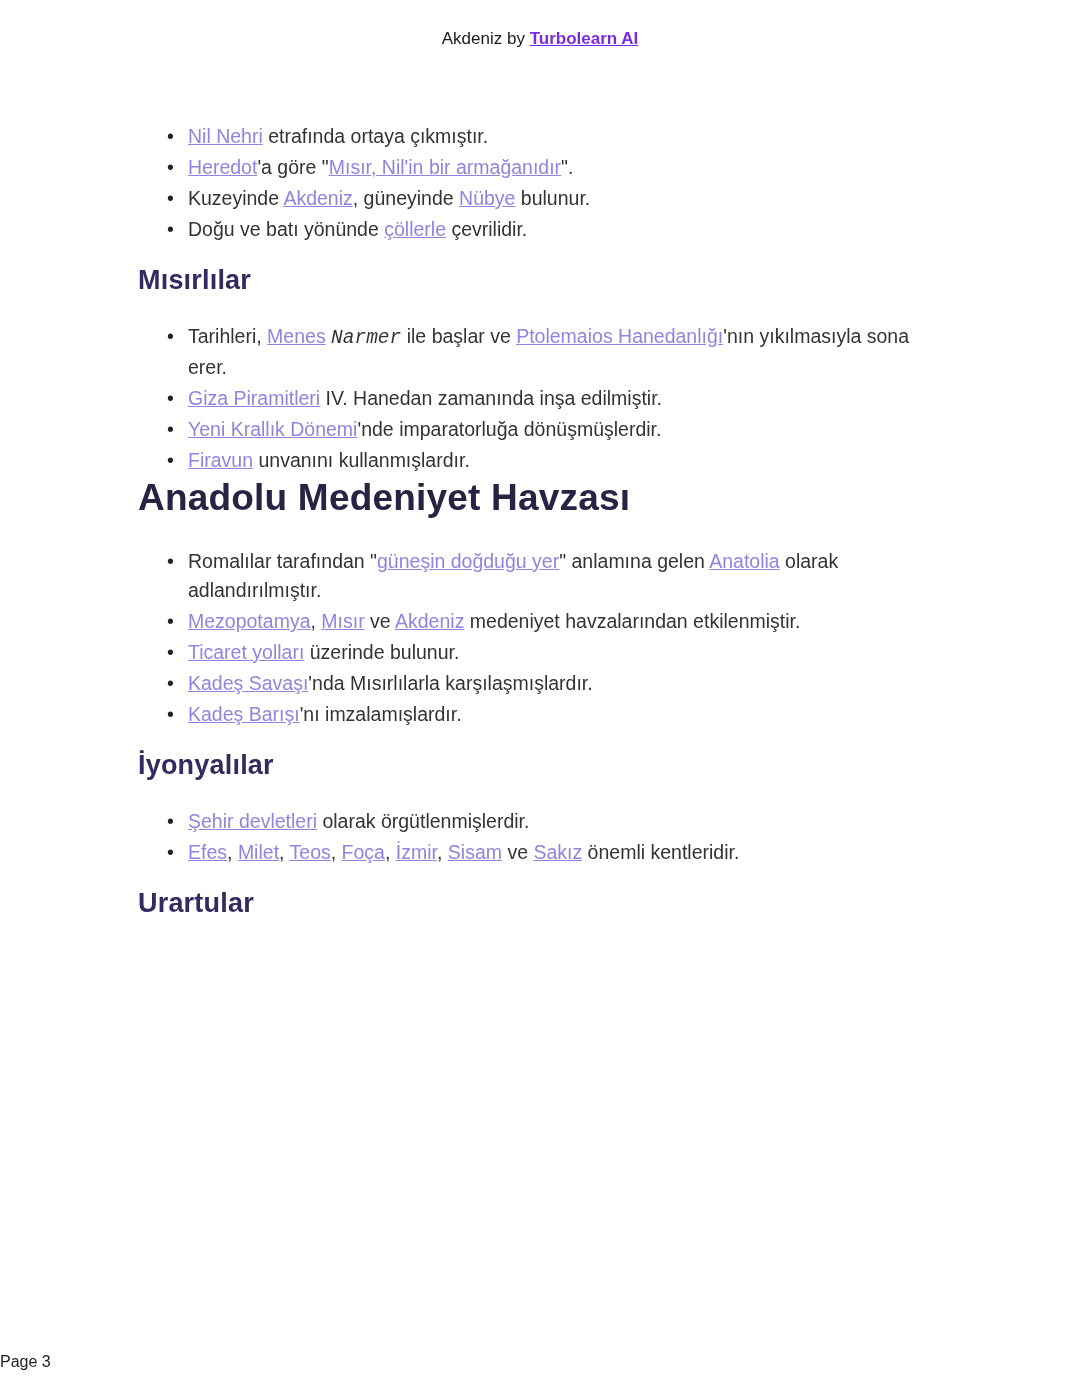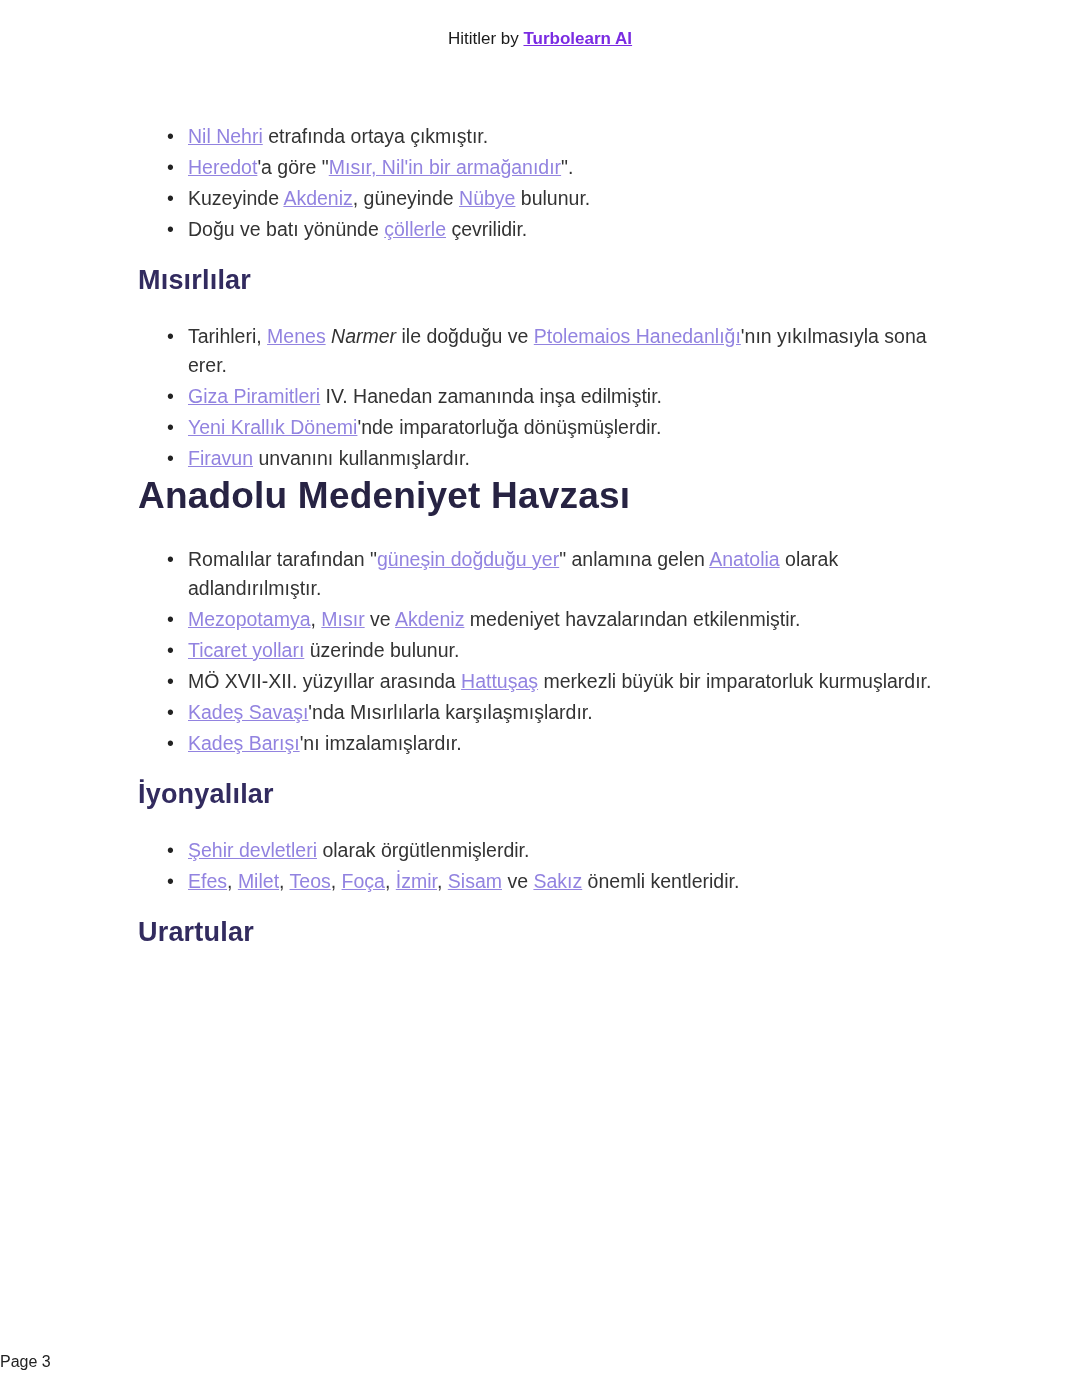--- a/index.html
+++ b/index.html
@@ -66,64 +66,63 @@
   h2{
     font-size:27px;
     line-height:36px;
     margin:18px 0 24px 0;
     font-weight:700;
     color:var(--h2);
     letter-spacing:0.2px;
   }
   .hl{color:var(--hl);text-decoration:underline;}
   .it{
-    font-family:Liberation Sans, sans-serif;
+    font-family:Liberation Mono, monospace;
     font-style:italic;
   }
   .footer{
     position:absolute;
     bottom:24px;
     left:0;
     width:100%;
     text-align:left;
     font-size:16px;
     line-height:22px;
     color:#222222;
   }
 </style>
 </head>
 <body>
 
 <div class="page">
   <div class="header">
-    <span>Hititler by </span><a>Turbolearn AI</a>
+    <span>Akdeniz by </span><a>Turbolearn AI</a>
   </div>
 
   <main class="content">
       <ul>
         <li><span class="hl">Nil Nehri</span><span> etrafında ortaya çıkmıştır.</span></li>
         <li><span class="hl">Heredot</span><span>'a göre "</span><span class="hl">Mısır, Nil'in bir armağanıdır</span><span>".</span></li>
         <li><span>Kuzeyinde </span><span class="hl">Akdeniz</span><span>, güneyinde </span><span class="hl">Nübye</span><span> bulunur.</span></li>
         <li><span>Doğu ve batı yönünde </span><span class="hl">çöllerle</span><span> çevrilidir.</span></li>
       </ul>
       <h2>Mısırlılar</h2>
       <ul>
-        <li><span>Tarihleri, </span><span class="hl">Menes</span><span> </span><span class="it">Narmer</span><span> ile doğduğu ve </span><span class="hl">Ptolemaios Hanedanlığı</span><span>'nın yıkılmasıyla sona erer.</span></li>
+        <li><span>Tarihleri, </span><span class="hl">Menes</span><span> </span><span class="it">Narmer</span><span> ile başlar ve </span><span class="hl">Ptolemaios Hanedanlığı</span><span>'nın yıkılmasıyla sona erer.</span></li>
         <li><span class="hl">Giza Piramitleri</span><span> IV. Hanedan zamanında inşa edilmiştir.</span></li>
         <li><span class="hl">Yeni Krallık Dönemi</span><span>'nde imparatorluğa dönüşmüşlerdir.</span></li>
         <li><span class="hl">Firavun</span><span> unvanını kullanmışlardır.</span></li>
       </ul>
       <h1>Anadolu Medeniyet Havzası</h1>
       <ul>
         <li><span>Romalılar tarafından "</span><span class="hl">güneşin doğduğu yer</span><span>" anlamına gelen </span><span class="hl">Anatolia</span><span> olarak adlandırılmıştır.</span></li>
         <li><span class="hl">Mezopotamya</span><span>, </span><span class="hl">Mısır</span><span> ve </span><span class="hl">Akdeniz</span><span> medeniyet havzalarından etkilenmiştir.</span></li>
         <li><span class="hl">Ticaret yolları</span><span> üzerinde bulunur.</span></li>
       </ul>
       <ul>
-        <li><span>MÖ XVII-XII. yüzyıllar arasında </span><span class="hl">Hattuşaş</span><span> merkezli büyük bir imparatorluk kurmuşlardır.</span></li>
         <li><span class="hl">Kadeş Savaşı</span><span>'nda Mısırlılarla karşılaşmışlardır.</span></li>
         <li><span class="hl">Kadeş Barışı</span><span>'nı imzalamışlardır.</span></li>
       </ul>
       <h2>İyonyalılar</h2>
       <ul>
         <li><span class="hl">Şehir devletleri</span><span> olarak örgütlenmişlerdir.</span></li>
         <li><span class="hl">Efes</span><span>, </span><span class="hl">Milet</span><span>, </span><span class="hl">Teos</span><span>, </span><span class="hl">Foça</span><span>, </span><span class="hl">İzmir</span><span>, </span><span class="hl">Sisam</span><span> ve </span><span class="hl">Sakız</span><span> önemli kentleridir.</span></li>
       </ul>
       <h2>Urartular</h2>
     </main>

